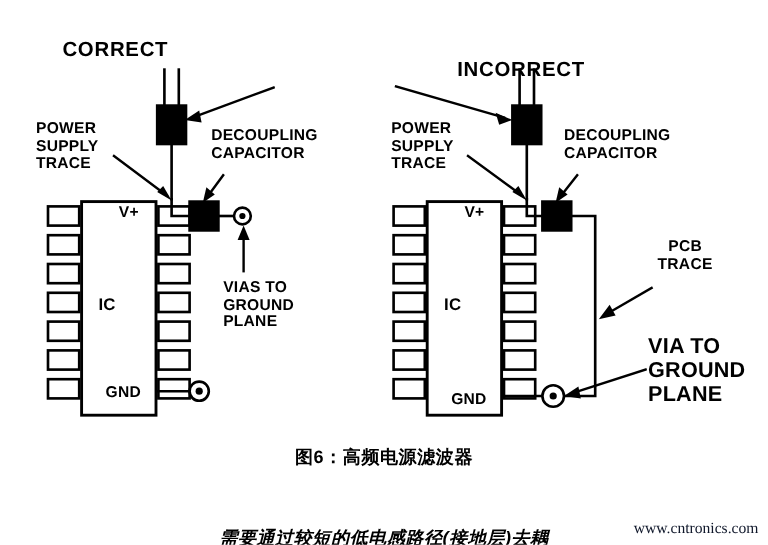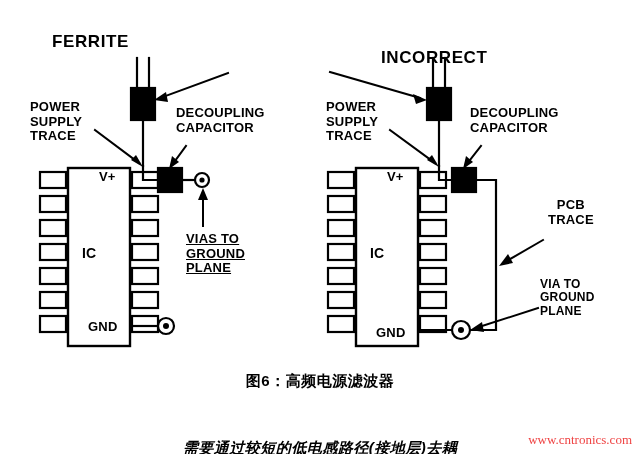--- a/index.html
+++ b/index.html
@@ -5,21 +5,21 @@
   html,body{margin:0;padding:0;background:#ffffff;}
   body{width:640px;height:454px;position:relative;overflow:hidden;
        font-family:"Liberation Sans", sans-serif;color:#000;}
   .stage{position:absolute;left:0;top:0;width:640px;height:454px;}
   .lbl{position:absolute;font-weight:bold;line-height:1.12;letter-spacing:.2px;}
   .hdr{font-size:17px;font-weight:bold;letter-spacing:.6px;}
   .cap{position:absolute;text-align:center;width:100%;font-weight:bold;}
   .cn1{font-size:15px;top:372px;letter-spacing:.5px;}
   .cn2{font-size:15px;top:412px;font-style:italic;letter-spacing:.5px;margin-top:27px;}
   svg{position:absolute;left:0;top:0;}
-  .wm{position:absolute;right:8px;bottom:6px;font-size:13px;color:#ef4444;
+  .wm{position:absolute;right:8px;bottom:6px;font-size:13px;color:#0f172a;
       font-family:"Liberation Serif",serif;}
 </style>
 </head>
 <body>
 
 <div class="stage">
 
   <svg width="640" height="454" viewBox="0 0 640 454">
     <g fill="none" stroke="#000" stroke-width="2.2" stroke-linecap="square">
 
@@ -116,41 +116,41 @@
       <polygon points="427,100 413,94 416,104" fill="#000" stroke="none"></polygon>
 
       <path d="M543 240 L505 262" stroke-width="2"></path>
       <polygon points="499,266 508,254 513,263" fill="#000" stroke="none"></polygon>
 
       <path d="M538 308 L476 328" stroke-width="2"></path>
       <polygon points="470,330 482,322 484,332" fill="#000" stroke="none"></polygon>
     </g>
   </svg>
 
-  <div class="lbl hdr" style="left:52px;top:32px;">FERRITE</div>
+  <div class="lbl hdr" style="left:52px;top:32px;">CORRECT</div>
   <div class="lbl hdr" style="left:381px;top:32px;margin-top:16px;">INCORRECT</div>
 
 
   <div class="lbl" style="left:30px;top:100px;font-size:13px;">POWER<br>SUPPLY<br>TRACE</div>
 
   <div class="lbl" style="left:176px;top:106px;font-size:13px;">DECOUPLING<br>CAPACITOR</div>
 
-  <div class="lbl" style="left:186px;top:232px;font-size:13px;text-decoration:underline;">VIAS TO<br>GROUND<br>PLANE</div>
+  <div class="lbl" style="left:186px;top:232px;font-size:13px;">VIAS TO<br>GROUND<br>PLANE</div>
 
   <div class="lbl" style="left:99px;top:170px;font-size:13px;">V+</div>
   <div class="lbl" style="left:82px;top:246px;font-size:14px;">IC</div>
   <div class="lbl" style="left:88px;top:320px;font-size:13px;">GND</div>
 
   <div class="lbl" style="left:326px;top:100px;font-size:13px;">POWER<br>SUPPLY<br>TRACE</div>
 
   <div class="lbl" style="left:470px;top:106px;font-size:13px;">DECOUPLING<br>CAPACITOR</div>
 
   <div class="lbl" style="left:548px;top:198px;font-size:13px;text-align:center;">PCB<br>TRACE</div>
 
-  <div class="lbl" style="left:540px;top:278px;font-size:12px;">VIA TO<br>GROUND<br>PLANE</div>
+  <div class="lbl" style="left:540px;top:278px;font-size:18px;">VIA TO<br>GROUND<br>PLANE</div>
 
   <div class="lbl" style="left:387px;top:170px;font-size:13px;">V+</div>
   <div class="lbl" style="left:370px;top:246px;font-size:14px;">IC</div>
   <div class="lbl" style="left:376px;top:326px;font-size:13px;">GND</div>
 
   <div class="cap cn1">图6：高频电源滤波器</div>
   <div class="cap cn2">需要通过较短的低电感路径(接地层)去耦</div>
 
   <div class="wm">www.cntronics.com</div>
 </div>

